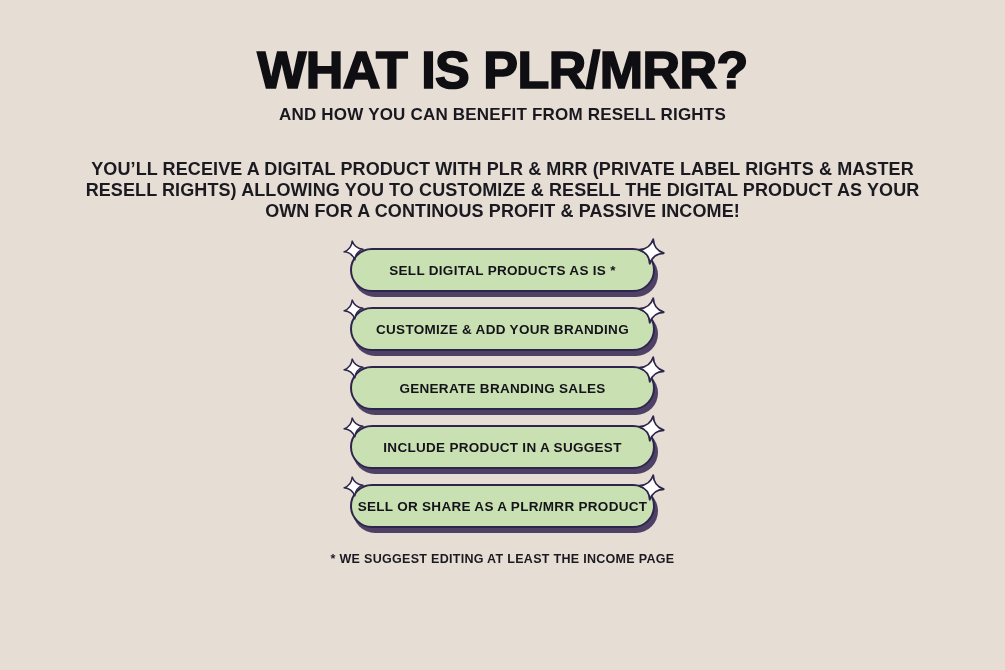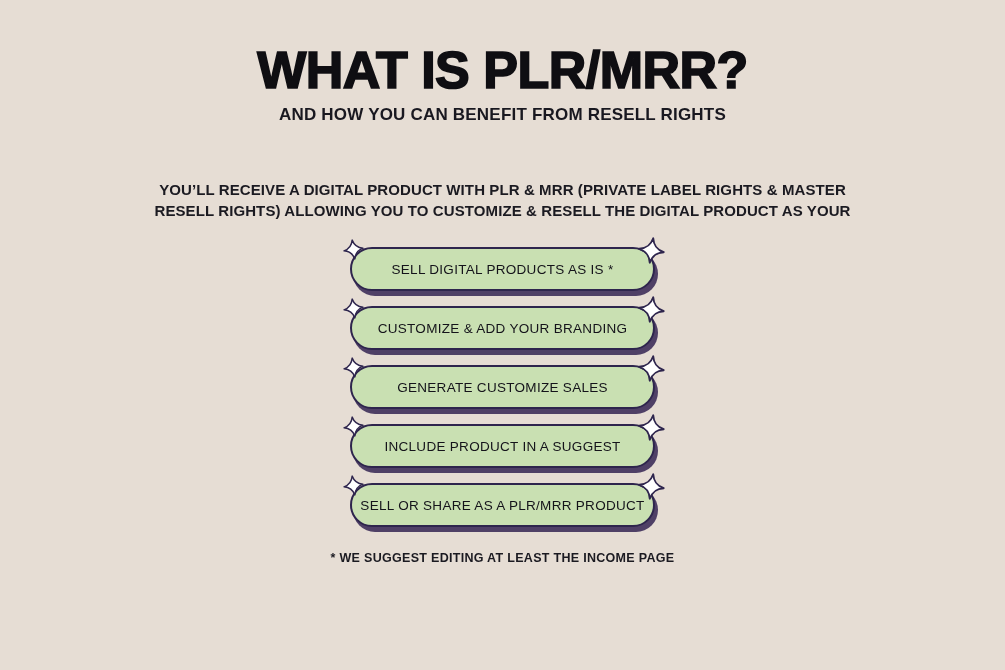--- a/index.html
+++ b/index.html
@@ -39,22 +39,22 @@
     margin-top: 9px;
     font-size: 17px;
     font-weight: bold;
     letter-spacing: 0.2px;
     color: #191820;
     text-align: left;
     white-space: nowrap;
   }
 
   .intro {
-    margin-top: 54px;
-    font-size: 15px;
+    margin-top: 34px;
+    font-size: 18px;
     font-weight: bold;
     line-height: 21px;
     letter-spacing: 0.1px;
     color: #1b1a21;
     text-align: center;
   }
 
   .pill-stack {
     margin-top: 26px;
     display: flex;
@@ -71,21 +71,21 @@
     border: 2.5px solid #2e254d;
     border-radius: 22px;
     box-shadow: 3px 5px 0 #4f4066;
     display: flex;
     align-items: center;
     justify-content: center;
   }
 
   .pill-label {
     font-size: 13.5px;
-    font-weight: normal;
+    font-weight: bold;
     letter-spacing: 0.3px;
     color: #14131a;
     text-align: center;
     white-space: nowrap;
     padding: 0 14px;
   }
 
   .sparkle {
     position: absolute;
     pointer-events: none;
@@ -124,20 +124,21 @@
 
 <div class="page">
 
   <div class="title">WHAT IS PLR/MRR?</div>
 
   <div class="subtitle">AND HOW YOU CAN BENEFIT FROM RESELL RIGHTS</div>
 
   <div class="intro">
     <div>YOU’LL RECEIVE A DIGITAL PRODUCT WITH PLR &amp; MRR (PRIVATE LABEL RIGHTS &amp; MASTER</div>
     <div>RESELL RIGHTS) ALLOWING YOU TO CUSTOMIZE &amp; RESELL THE DIGITAL PRODUCT AS YOUR</div>
+    <div>OWN FOR A CONTINOUS PROFIT &amp; PASSIVE INCOME!</div>
   </div>
 
   <div class="pill-stack">
 
     <div class="pill">
       <span class="sparkle sparkle-left">
         <svg viewBox="0 0 24 24">
             <path d="M12 1 C13.4 7.6 16.4 10.6 23 12 C16.4 13.4 13.4 16.4 12 23 C10.6 16.4 7.6 13.4 1 12 C7.6 10.6 10.6 7.6 12 1 Z" fill="#ffffff" stroke="#2e254d" stroke-width="1.7" stroke-linejoin="round"></path>
           </svg>
       </span>
@@ -168,21 +169,21 @@
       <span class="sparkle sparkle-left">
         <svg viewBox="0 0 24 24">
             <path d="M12 1 C13.4 7.6 16.4 10.6 23 12 C16.4 13.4 13.4 16.4 12 23 C10.6 16.4 7.6 13.4 1 12 C7.6 10.6 10.6 7.6 12 1 Z" fill="#ffffff" stroke="#2e254d" stroke-width="1.7" stroke-linejoin="round"></path>
           </svg>
       </span>
       <span class="sparkle sparkle-right">
         <svg viewBox="0 0 24 24">
             <path d="M12 1 C13.4 7.6 16.4 10.6 23 12 C16.4 13.4 13.4 16.4 12 23 C10.6 16.4 7.6 13.4 1 12 C7.6 10.6 10.6 7.6 12 1 Z" fill="#ffffff" stroke="#2e254d" stroke-width="1.7" stroke-linejoin="round"></path>
           </svg>
       </span>
-      <span class="pill-label">GENERATE CUSTOMIZE SALES</span>
+      <span class="pill-label">GENERATE BRANDING SALES</span>
     </div>
 
     <div class="pill">
       <span class="sparkle sparkle-left">
         <svg viewBox="0 0 24 24">
             <path d="M12 1 C13.4 7.6 16.4 10.6 23 12 C16.4 13.4 13.4 16.4 12 23 C10.6 16.4 7.6 13.4 1 12 C7.6 10.6 10.6 7.6 12 1 Z" fill="#ffffff" stroke="#2e254d" stroke-width="1.7" stroke-linejoin="round"></path>
           </svg>
       </span>
       <span class="sparkle sparkle-right">
         <svg viewBox="0 0 24 24">

